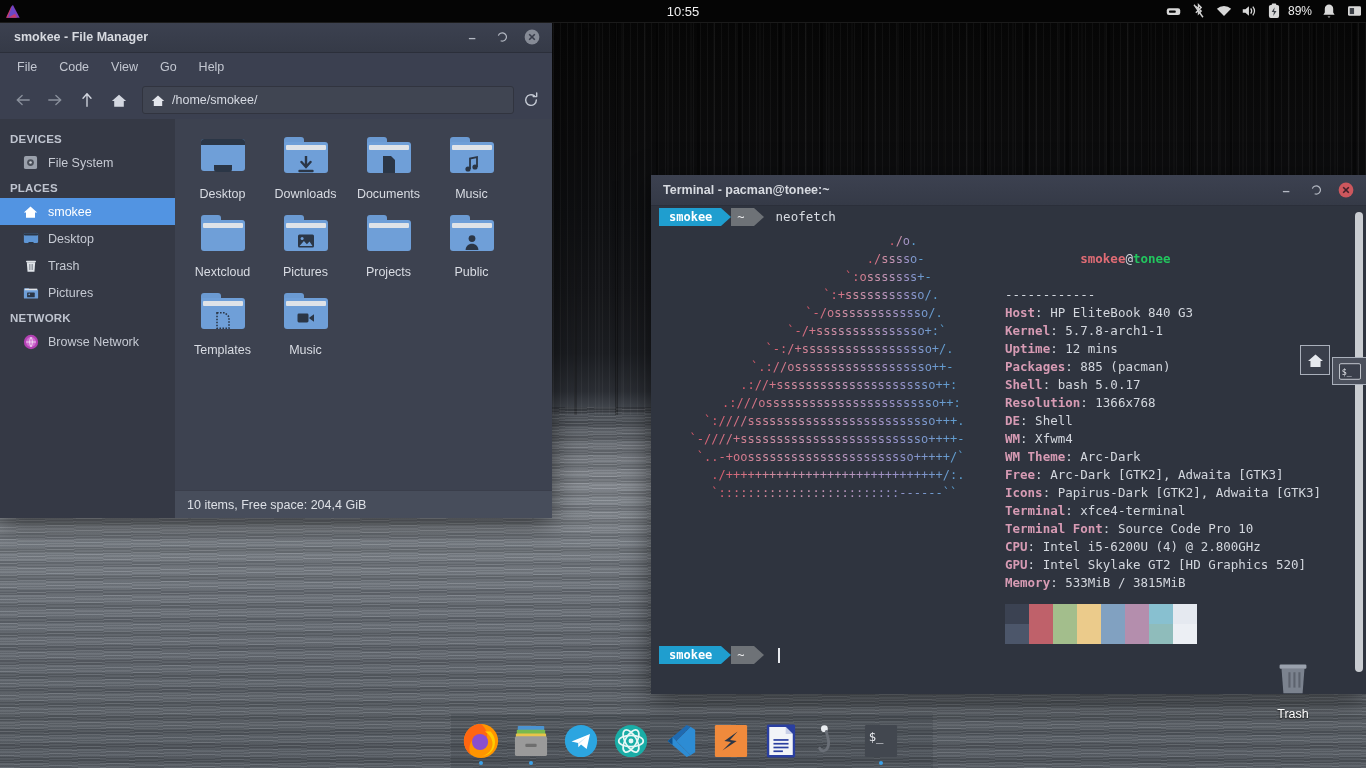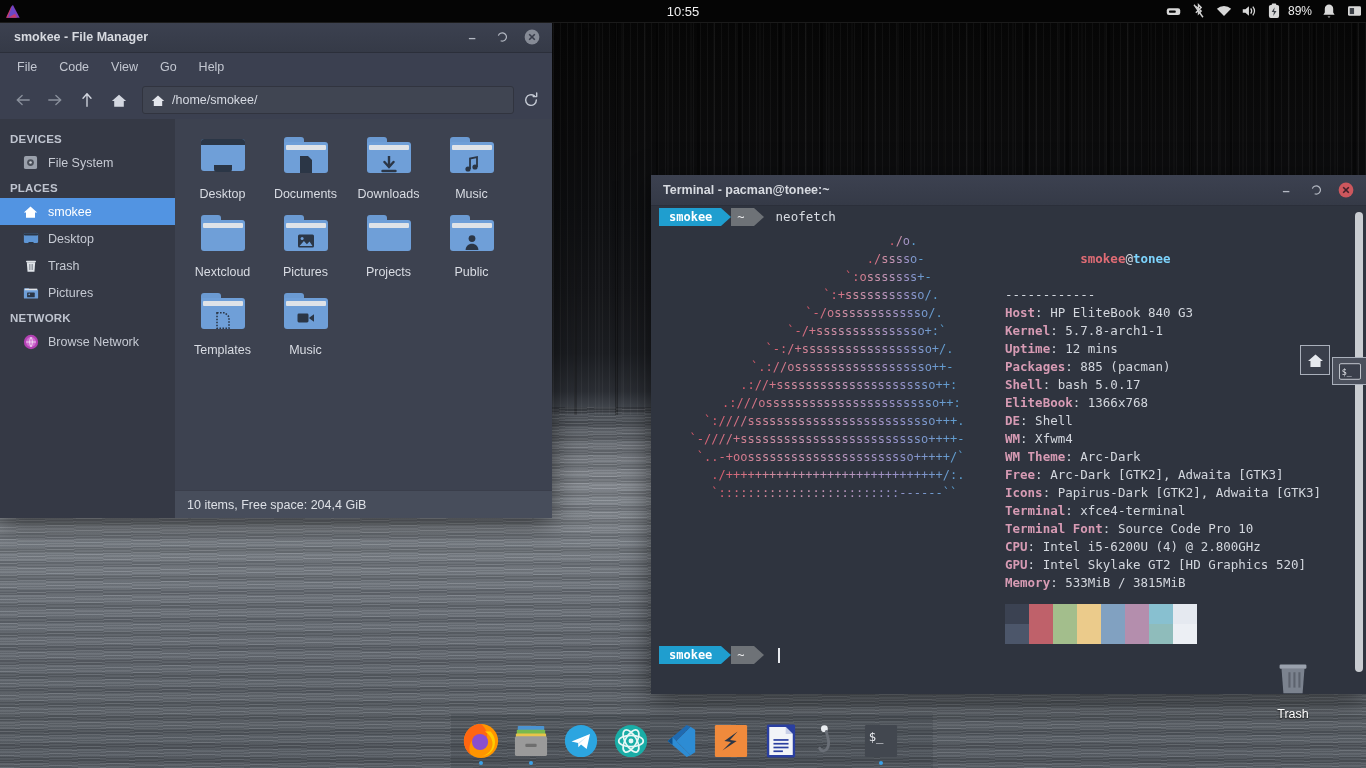--- a/index.html
+++ b/index.html
@@ -116,21 +116,21 @@
   .pw-arrow2{width:0;height:0;border-top:9px solid transparent;border-bottom:9px solid transparent;border-left:10px solid #6e7277;}
   .cmd{color:#d8dce3;margin-left:12px;font-size:12.5px;}
   .cursorblk{width:2px;height:15px;background:#e8eaee;margin-left:14px;}
   .fetch{display:flex;padding-top:4px;}
   .ascii{white-space:pre;font-size:12px;line-height:18px;padding-left:6px;width:340px;text-align:center;}
   .info{padding-left:8px;}
   .irow{white-space:pre;color:#d3d7de;font-size:12.5px;line-height:18px;}
   .k{color:#d79bb4;font-weight:bold;}
   .hostline .u{color:#e06c75;font-weight:bold;}
   .hostline .at{color:#d3d7de;}
-  .hostline .h{color:#7dd3fc;font-weight:bold;}
+  .hostline .h{color:#22c55e;font-weight:bold;}
   .rule{color:#d3d7de;}
   .palette{display:flex;margin-top:12px;margin-left:0px;}
   .palette .col{width:24px;}
   .palette .col div{height:20px;}
   .term-scroll{position:absolute;right:3px;top:6px;width:8px;height:460px;background:#c9ccd1;border-radius:4px;}
 
   
   #switcher{position:absolute;left:1300px;top:345px;width:66px;height:60px;z-index:55;}
   .sw-cell{position:absolute;width:28px;height:28px;background:#3a3f4b;border:1px solid #aab0bb;
            display:flex;align-items:center;justify-content:center;}
@@ -370,40 +370,40 @@
           </div>
           <div class="flabel">Desktop</div>
         </div>
 
         <div class="fitem">
           <div class="fimg">
             <div class="folder">
                 <div class="tab"></div>
                 <div class="body"></div>
                 <div class="strip"></div>
+              <svg class="gl" width="16" height="17" viewBox="0 0 16 17">
+                  <path d="M8 0v9M3.5 6 8 11l4.5-5M1.5 15h13" stroke="#2b3646" stroke-width="2.4" fill="none" stroke-linecap="round"></path>
+                </svg>
+            </div>
+          </div>
+          <div class="flabel">Downloads</div>
+        </div>
+
+        <div class="fitem">
+          <div class="fimg">
+            <div class="folder">
+                <div class="tab"></div>
+                <div class="body"></div>
+                <div class="strip"></div>
               <svg class="gl" width="14" height="17" viewBox="0 0 14 17">
                   <path d="M1 0h8l4 4v13H1z" fill="#2b3646"></path>
                 </svg>
             </div>
           </div>
           <div class="flabel">Documents</div>
-        </div>
-
-        <div class="fitem">
-          <div class="fimg">
-            <div class="folder">
-                <div class="tab"></div>
-                <div class="body"></div>
-                <div class="strip"></div>
-              <svg class="gl" width="16" height="17" viewBox="0 0 16 17">
-                  <path d="M8 0v9M3.5 6 8 11l4.5-5M1.5 15h13" stroke="#2b3646" stroke-width="2.4" fill="none" stroke-linecap="round"></path>
-                </svg>
-            </div>
-          </div>
-          <div class="flabel">Downloads</div>
         </div>
 
         <div class="fitem">
           <div class="fimg">
             <div class="folder">
                 <div class="tab"></div>
                 <div class="body"></div>
                 <div class="strip"></div>
               <svg class="gl" width="15" height="17" viewBox="0 0 15 17">
                   <path d="M5.5 13V2.5l7-1.4V11" stroke="#2b3646" stroke-width="1.8" fill="none"></path>
@@ -554,21 +554,21 @@
         <div class="irow hostline">
           <span class="u" id="nf-user">smokee</span><span class="at">@</span><span class="h" id="nf-host">tonee</span>
         </div>
         <div class="irow rule">------------</div>
         <div id="nf-rows">
             <div class="irow"><span class="k">Host</span><span>: HP EliteBook 840 G3</span></div>
             <div class="irow"><span class="k">Kernel</span><span>: 5.7.8-arch1-1</span></div>
             <div class="irow"><span class="k">Uptime</span><span>: 12 mins</span></div>
             <div class="irow"><span class="k">Packages</span><span>: 885 (pacman)</span></div>
             <div class="irow"><span class="k">Shell</span><span>: bash 5.0.17</span></div>
-            <div class="irow"><span class="k">EliteBook</span><span>: 1366x768</span></div>
+            <div class="irow"><span class="k">Resolution</span><span>: 1366x768</span></div>
             <div class="irow"><span class="k">DE</span><span>: Shell</span></div>
             <div class="irow"><span class="k">WM</span><span>: Xfwm4</span></div>
             <div class="irow"><span class="k">WM Theme</span><span>: Arc-Dark</span></div>
             <div class="irow"><span class="k">Free</span><span>: Arc-Dark [GTK2], Adwaita [GTK3]</span></div>
             <div class="irow"><span class="k">Icons</span><span>: Papirus-Dark [GTK2], Adwaita [GTK3]</span></div>
             <div class="irow"><span class="k">Terminal</span><span>: xfce4-terminal</span></div>
             <div class="irow"><span class="k">Terminal Font</span><span>: Source Code Pro 10</span></div>
             <div class="irow"><span class="k">CPU</span><span>: Intel i5-6200U (4) @ 2.800GHz</span></div>
             <div class="irow"><span class="k">GPU</span><span>: Intel Skylake GT2 [HD Graphics 520]</span></div>
             <div class="irow"><span class="k">Memory</span><span>: 533MiB / 3815MiB</span></div>

